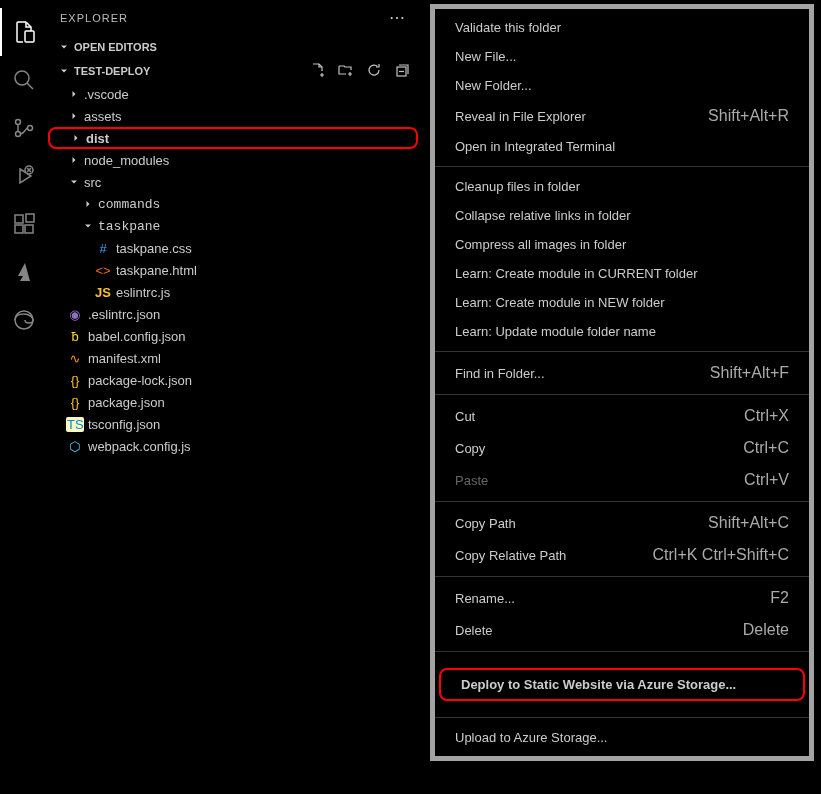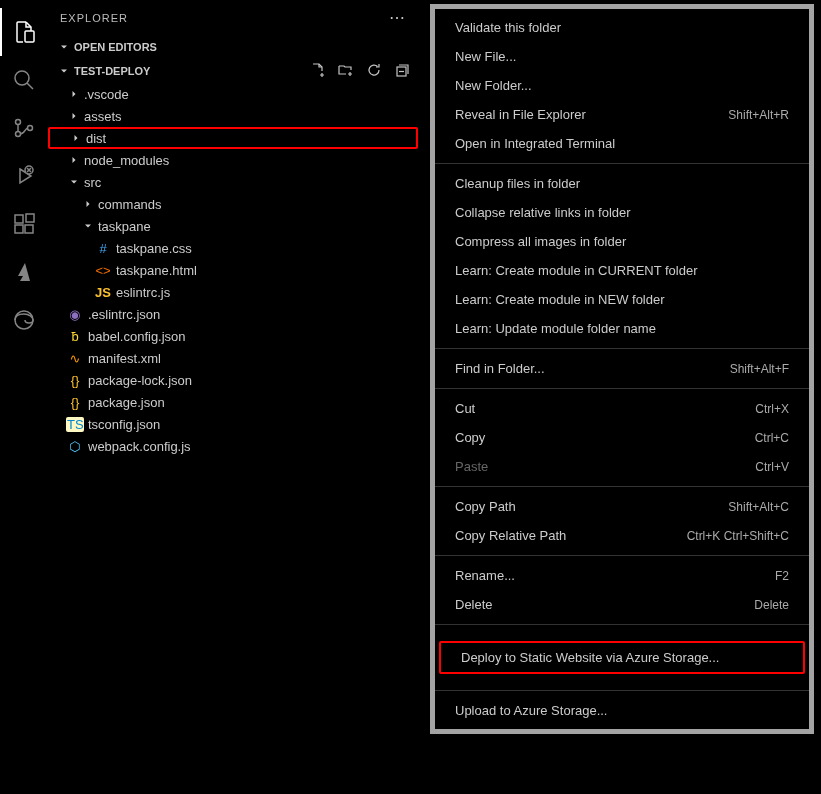--- a/index.html
+++ b/index.html
@@ -91,25 +91,26 @@
       height: 22px;
     }
     .tree-item .label { white-space: nowrap; }
     .tree-item .file-icon {
       width: 18px;
       text-align: center;
       margin-right: 4px;
       font-size: 13px;
     }
     .indent-1 { padding-left: 18px; }
-    .indent-2 { padding-left: 32px; }
+    .indent-2 { padding-left: 32px; font-family: Liberation Mono, monospace; }
     .indent-3 { padding-left: 46px; }
     .highlighted-red {
       border: 2px solid #ff0000;
-      border-radius: 2px;
+      border-radius: 8px;
+      font-weight: bold;
     }
     .context-menu {
       position: absolute;
       left: 430px;
       top: 4px;
       width: 384px;
       background: #000000;
       border: 5px solid #a3a3a3;
       box-shadow: 0 4px 12px rgba(0,0,0,0.6);
       padding: 4px 0;
@@ -117,21 +118,21 @@
     .menu-item {
       display: flex;
       align-items: center;
       justify-content: space-between;
       padding: 7px 20px;
       font-size: 13px;
       color: #cccccc;
       cursor: pointer;
     }
     .menu-item.disabled { color: #666666; cursor: default; }
-    .menu-item .shortcut { color: #aaaaaa; font-size: 12px; }
+    .menu-item .shortcut { color: #aaaaaa; font-size: 16px; }
     .menu-separator {
       height: 1px;
       background: #333333;
       margin: 5px 0;
     }
     .menu-item.highlighted-red {
       margin: 16px 4px;
     }
     .ellipsis-btn { color: #c5c5c5; cursor: pointer; font-size: 16px; }
     .ic-css { color: #42a5f5; }

